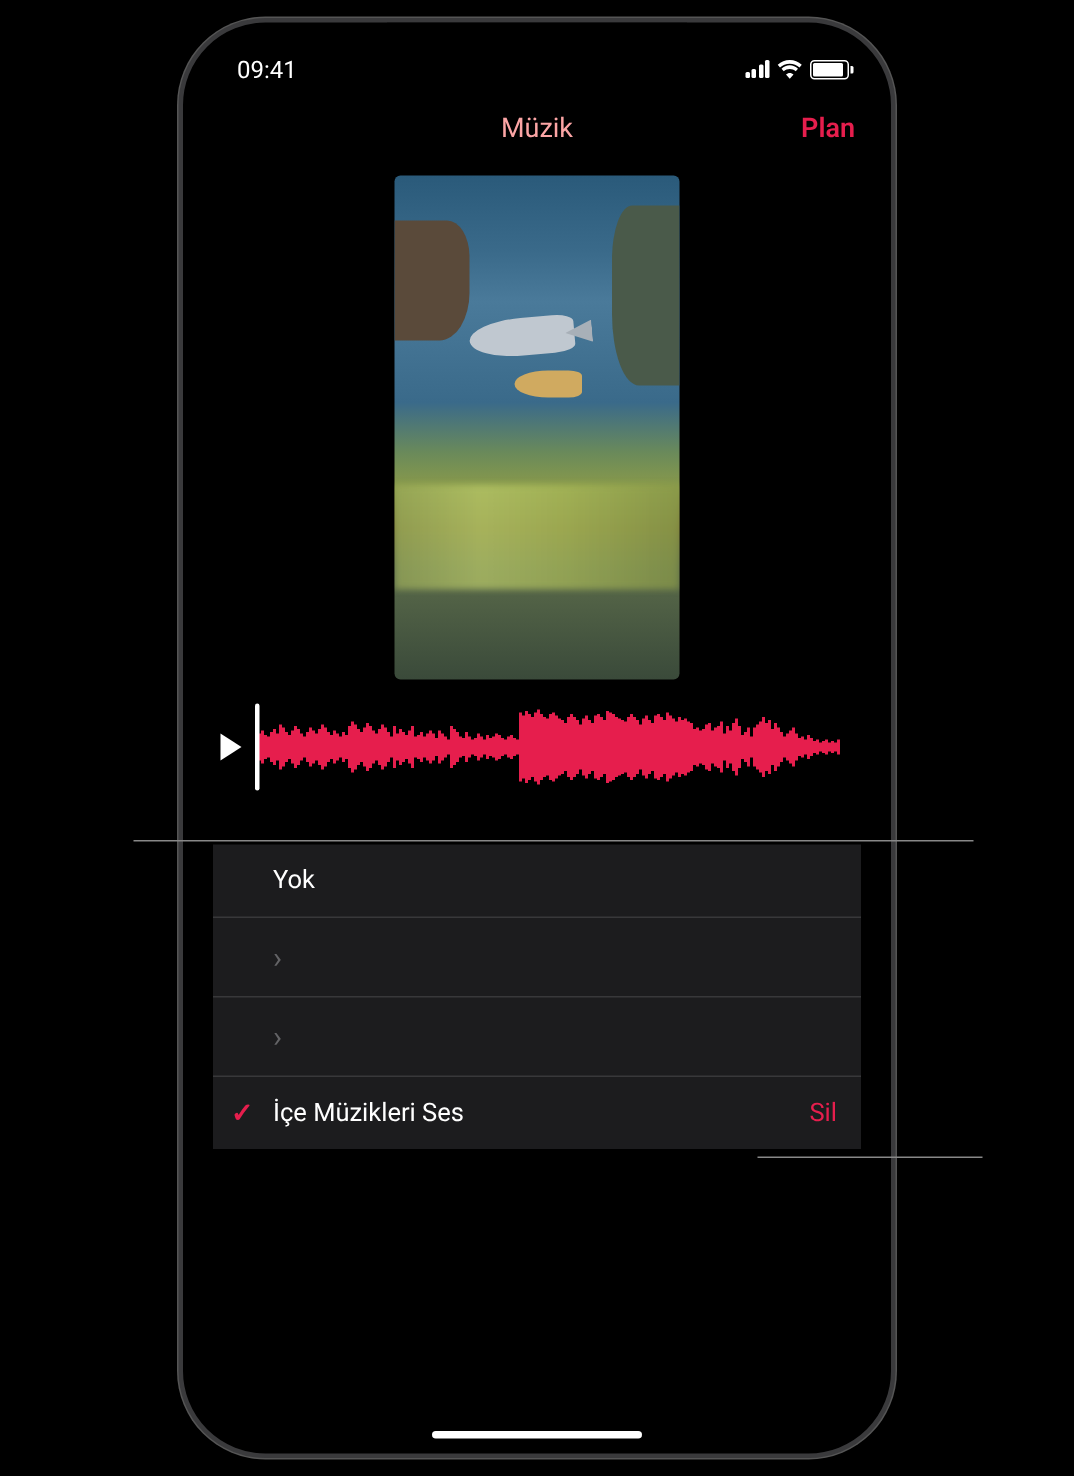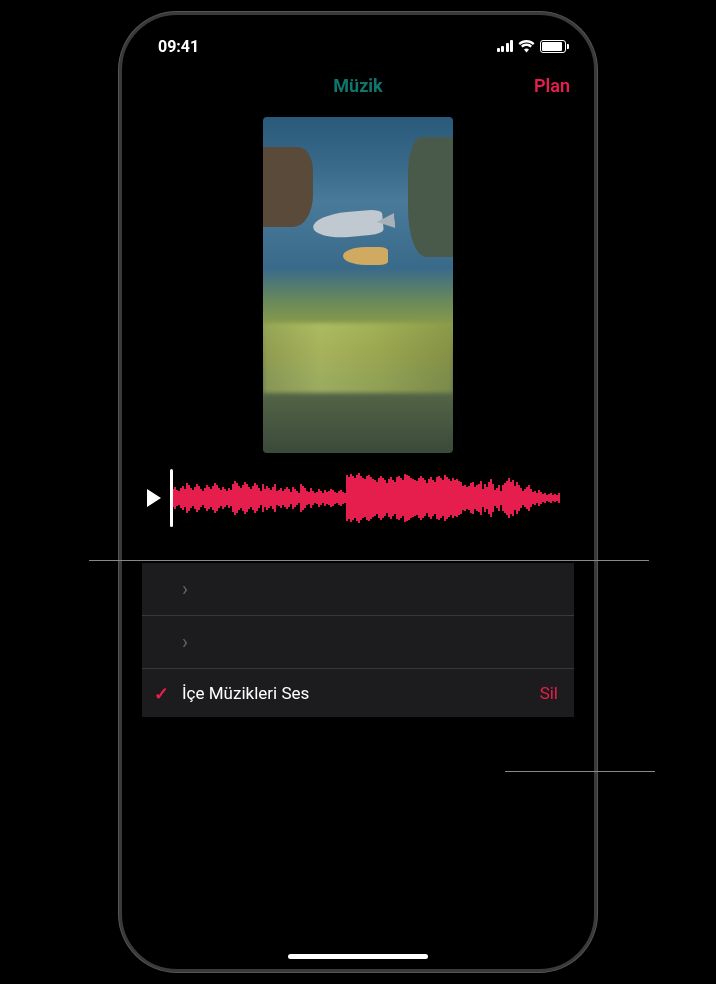--- a/index.html
+++ b/index.html
@@ -39,21 +39,21 @@
       z-index: 100;
     }
     .status-bar {
       display: flex;
       justify-content: space-between;
       align-items: center;
       padding: 14px 28px 0 36px;
       height: 48px;
       color: #fff;
       font-size: 16px;
-      font-weight: 700;
+      font-weight: 400;
     }
     .status-right {
       display: flex;
       align-items: center;
       gap: 5px;
     }
     .signal-bars {
       display: flex;
       align-items: flex-end;
       gap: 1.5px;
@@ -95,23 +95,23 @@
     }
     .nav-bar {
       display: flex;
       justify-content: center;
       align-items: center;
       position: relative;
       height: 44px;
       padding: 0 20px;
     }
     .nav-title {
-      color: #0f766e;
+      color: #fca5a5;
       font-size: 18px;
-      font-weight: 700;
+      font-weight: 400;
     }
     .nav-done {
       position: absolute;
       right: 24px;
       color: #e61e4d;
       font-size: 18px;
       font-weight: 600;
     }
     .content {
       padding: 0 20px;
@@ -547,20 +547,23 @@
           <div class="wave-bar" style="height: 10px;"></div>
           <div class="wave-bar" style="height: 6px;"></div>
           <div class="wave-bar" style="height: 8px;"></div>
           <div class="wave-bar" style="height: 6px;"></div>
           <div class="wave-bar" style="height: 10px;"></div>
         </div>
     </div>
 
     <div class="options-list">
       <div class="option-row">
+        <span class="option-label">Yok</span>
+      </div>
+      <div class="option-row">
         <span class="chevron">›</span>
       </div>
       <div class="option-row">
         <span class="chevron">›</span>
       </div>
       <div class="option-row">
         <span class="checkmark">✓</span>
         <span class="option-label">İçe Müzikleri Ses</span>
         <span class="delete-btn">Sil</span>
       </div>

